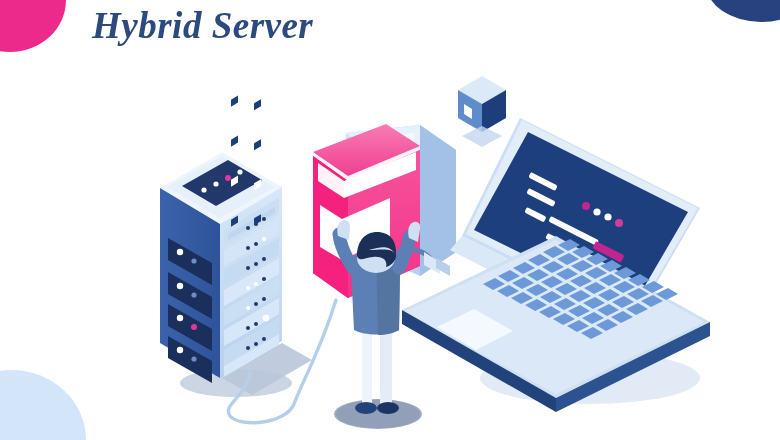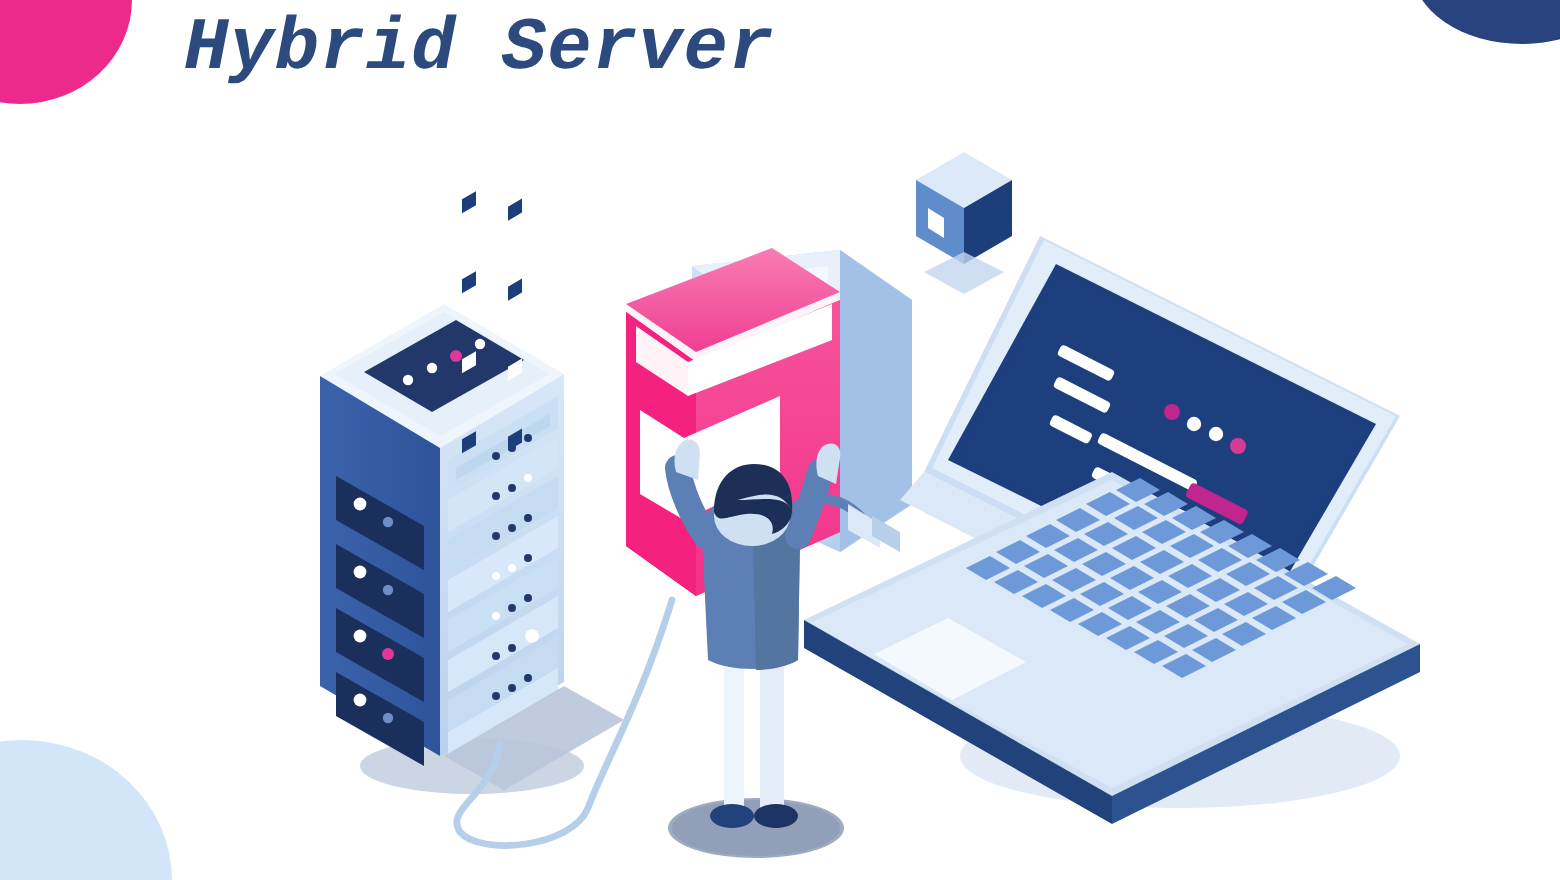--- a/index.html
+++ b/index.html
@@ -6,21 +6,21 @@
     margin: 0;
     padding: 0;
     background: #ffffff;
   }
   #stage {
     position: relative;
     width: 780px;
     height: 440px;
     background: #ffffff;
     overflow: hidden;
-    font-family: Liberation Mono, monospace;
+    font-family: Liberation Serif, serif;
   }
 
   
   .blob {
     position: absolute;
     border-radius: 50%;
   }
   #blob-pink {
     left: -46px;
     top: -52px;

